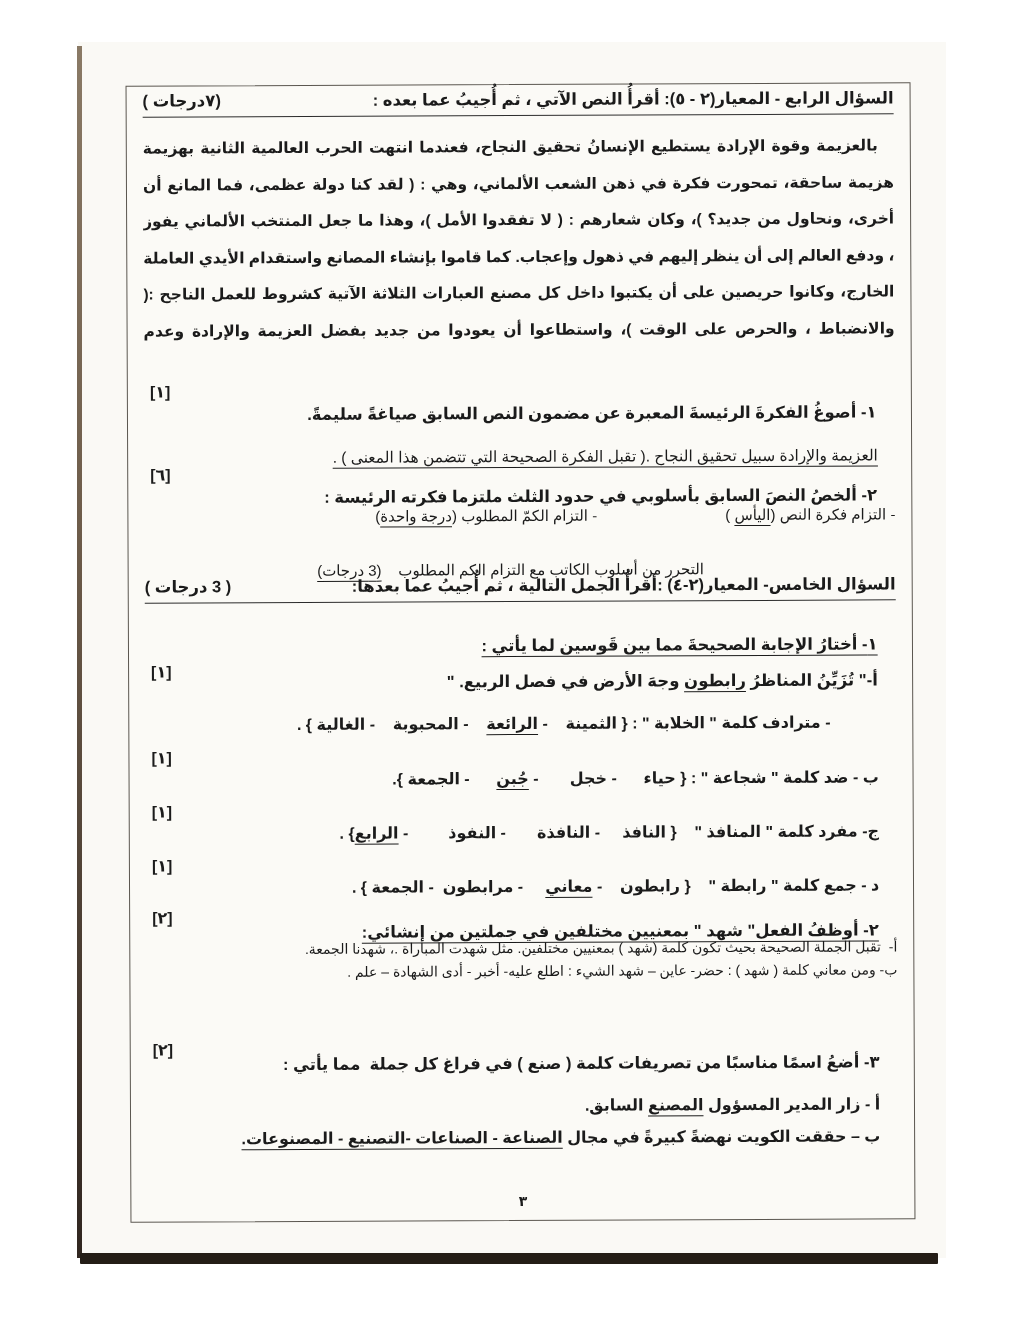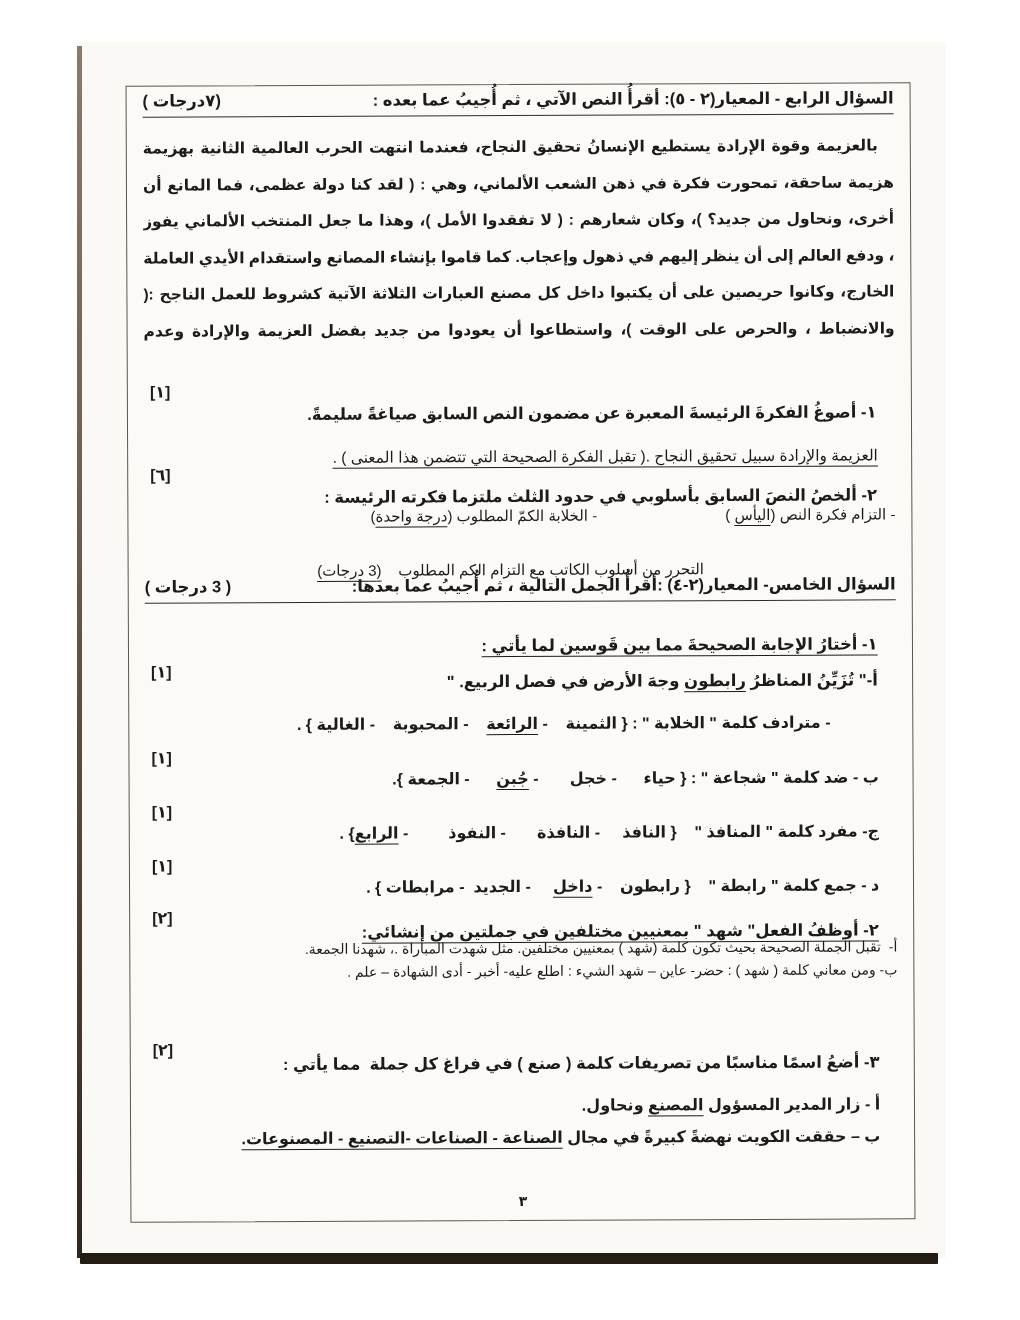--- a/index.html
+++ b/index.html
@@ -75,21 +75,21 @@
   <div class="row normal" style="top:341px;font-size:15.5px;">
     <span class="u">العزيمة والإرادة سبيل تحقيق النجاح .( تقبل الفكرة الصحيحة التي تتضمن هذا المعنى ) .</span>
   </div>
 
   <div class="row bold" style="top:378px;font-size:16.5px;">
     <span>٢- ألخصُ النصَ السابق بأسلوبي في حدود الثلث ملتزما فكرته الرئيسة :</span>
     <span class="mark">[٦]</span>
   </div>
   <div class="row crits" style="top:421px;">
     <span><span>- التزام فكرة النص (</span><span class="u">اليأس</span><span> )</span></span>
-    <span><span>- الخلابة الكمّ المطلوب (</span><span class="u">درجة واحدة</span><span>)</span></span>
+    <span><span>- التزام الكمّ المطلوب (</span><span class="u">درجة واحدة</span><span>)</span></span>
   </div>
   <div class="row normal" style="top:455px;font-size:15px;padding-right:175px;">
     <span><span>التحرر من أسلوب الكاتب مع التزام الكم المطلوب    </span><span class="u">(3 درجات)</span><span></span></span>
   </div>
 
   <div class="row rule-row bold" style="top:489px;">
     <span>السؤال الخامس- المعيار(٢-٤) :أقرأُ الجمل التالية ، ثم أُجيبُ عما بعدها:</span>
     <span>( 3 درجات )</span>
   </div>
 
@@ -110,37 +110,37 @@
     <span><span>ب - ضد كلمة " شجاعة " : { حياء      - خجل       - </span><span class="u">جُبن</span><span>      - الجمعة }.</span></span>
     <span class="mark">[١]</span>
   </div>
 
   <div class="row bold" style="top:715px;">
     <span><span>ج- مفرد كلمة " المنافذ "    { النافذ     - النافذة       - النفوذ         - </span><span class="u">الرابع</span><span>} .</span></span>
     <span class="mark">[١]</span>
   </div>
 
   <div class="row bold" style="top:769px;">
-    <span><span>د - جمع كلمة " رابطة "    { رابطون    - </span><span class="u">داخل</span><span>     - الجديد  - مرابطات } .</span></span>
+    <span><span>د - جمع كلمة " رابطة "    { رابطون    - </span><span class="u">معاني</span><span>     - مرابطون  - الجمعة } .</span></span>
     <span class="mark">[١]</span>
   </div>
 
   <div class="row bold" style="top:813px;font-size:16.5px;">
     <span class="u">٢- أوظفُ الفعل" شهد " بمعنيين مختلفين في جملتين من إنشائي:</span>
     <span class="mark mid">[٢]</span>
   </div>
   <div class="row normal small" style="top:853px;">أ-  تقبل الجملة الصحيحة بحيث تكون كلمة (شهد ) بمعنيين مختلفين. مثل شهدت المباراة .، شهدنا الجمعة.</div>
   <div class="row normal small" style="top:876px;">ب- ومن معاني كلمة ( شهد ) : حضر- عاين – شهد الشيء : اطلع عليه- أخبر - أدى الشهادة – علم .</div>
 
   <div class="row bold" style="top:945px;font-size:16.5px;">
     <span>٣- أضعُ اسمًا مناسبًا من تصريفات كلمة ( صنع ) في فراغ كل جملة  مما يأتي :</span>
     <span class="mark mid">[٢]</span>
   </div>
   <div class="row bold" style="top:988px;">
-    <span><span>أ - زار المدير المسؤول </span><span class="u">المصنع</span><span> ونحاول.</span></span>
+    <span><span>أ - زار المدير المسؤول </span><span class="u">المصنع</span><span> السابق.</span></span>
   </div>
   <div class="row bold" style="top:1020px;">
     <span><span>ب – حققت الكويت نهضةً كبيرةً في مجال </span><span class="u">الصناعة - الصناعات -التصنيع - المصنوعات.</span><span></span></span>
   </div>
 
   <div class="pagenum" style="top:1108px;">٣</div>
 
 </div>
 
 </body></html>

